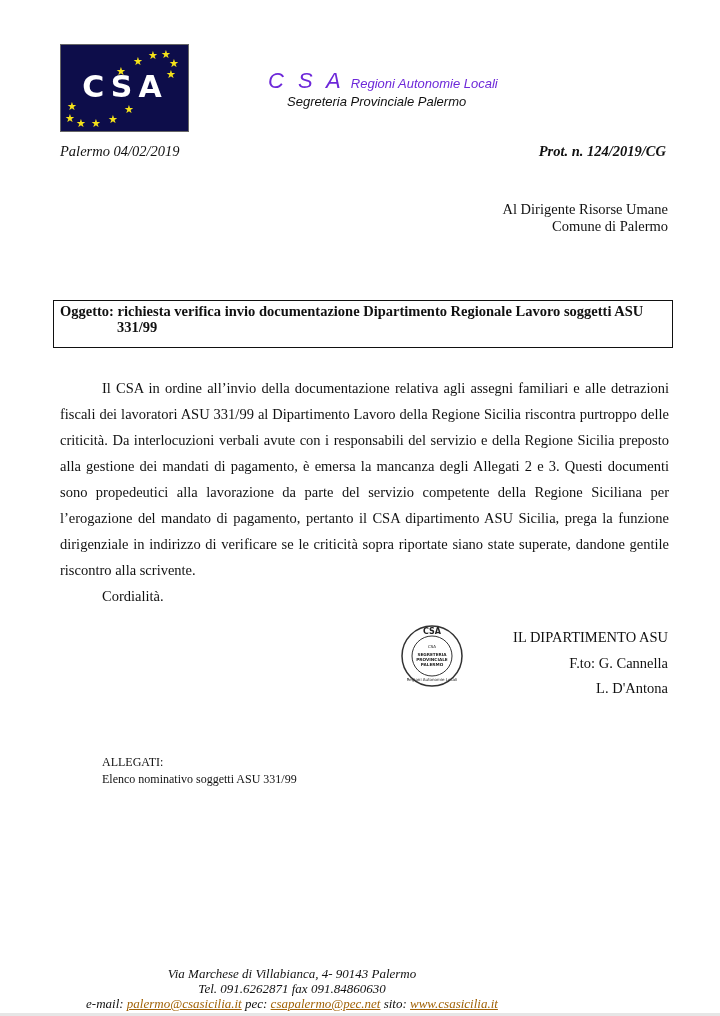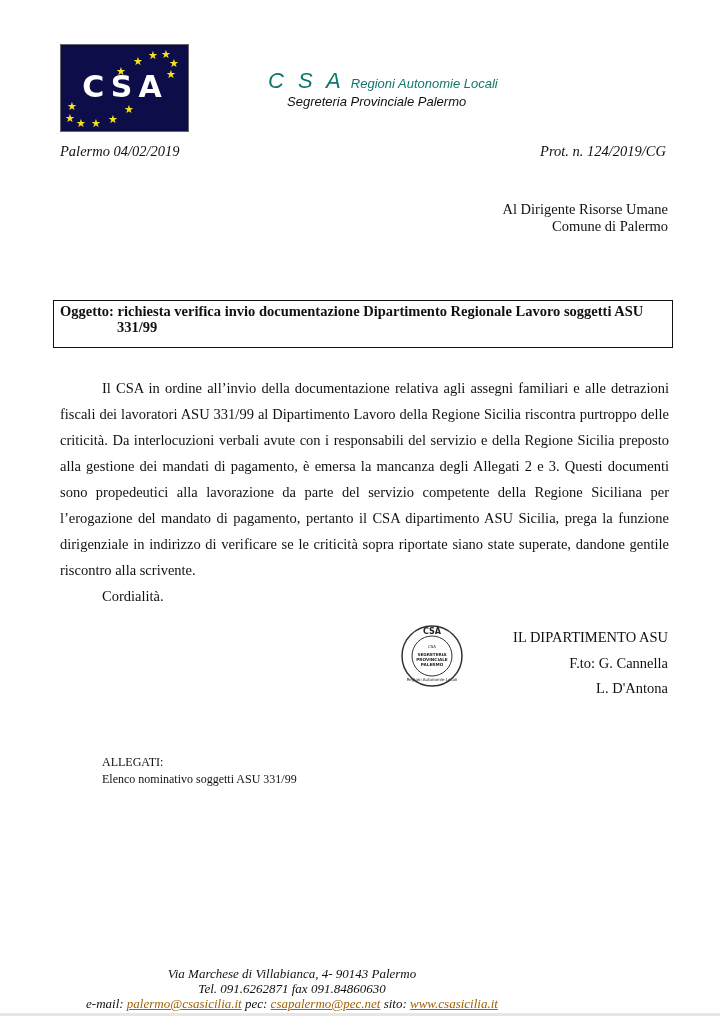--- a/index.html
+++ b/index.html
@@ -14,30 +14,30 @@
     background: #0d0d4a; border: 1px solid #666;
   }
   #logo .csa {
     position: absolute; left: 14px; top: 22px; width: 100px; text-align: center;
     font-family: "DejaVu Sans", sans-serif; font-weight: bold; font-size: 30px;
     color: #ffffff; letter-spacing: 6px; line-height: 40px;
   }
   #logo svg { position: absolute; left: 0; top: 0; }
   .hdr-title {
     left: 268px; top: 68px; font-family: "Liberation Sans", sans-serif; font-style: italic;
-    font-size: 22px; color: #0f766e; white-space: nowrap;
+    font-size: 22px; color: #6d28d9; white-space: nowrap;
   }
   .hdr-title .big { letter-spacing: 4px; }
   .hdr-title .small { font-size: 13px; letter-spacing: 0; }
   .hdr-sub {
     left: 287px; top: 94px; font-family: "Liberation Sans", sans-serif; font-style: italic;
     font-size: 13px; white-space: nowrap;
   }
   .date { left: 60px; top: 143px; font-style: italic; font-size: 14.5px; }
-  .prot { right: 54px; top: 143px; font-style: italic; font-size: 14.5px; }
+  .prot { right: 54px; top: 143px; font-style: italic; font-size: 14.5px; font-weight: bold; }
   .addressee { right: 52px; top: 201px; text-align: right; font-weight: normal; font-size: 14.5px; line-height: 17px; }
   .subject-box {
     left: 53px; top: 300px; width: 620px; height: 48px;
     border: 1.5px solid #111; box-sizing: border-box;
     font-weight: bold; font-size: 14.5px; line-height: 16px; padding: 2px 6px;
   }
   .subject-box .line2 { padding-left: 57px; display: block; }
   .body-text {
     left: 60px; top: 375px; width: 609px;
     font-size: 14.5px; line-height: 26px; text-align: justify;

